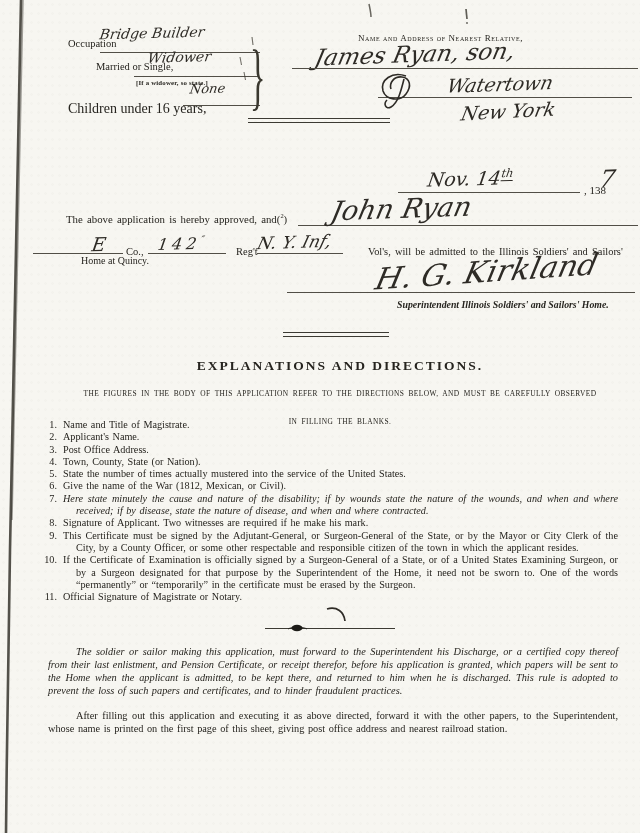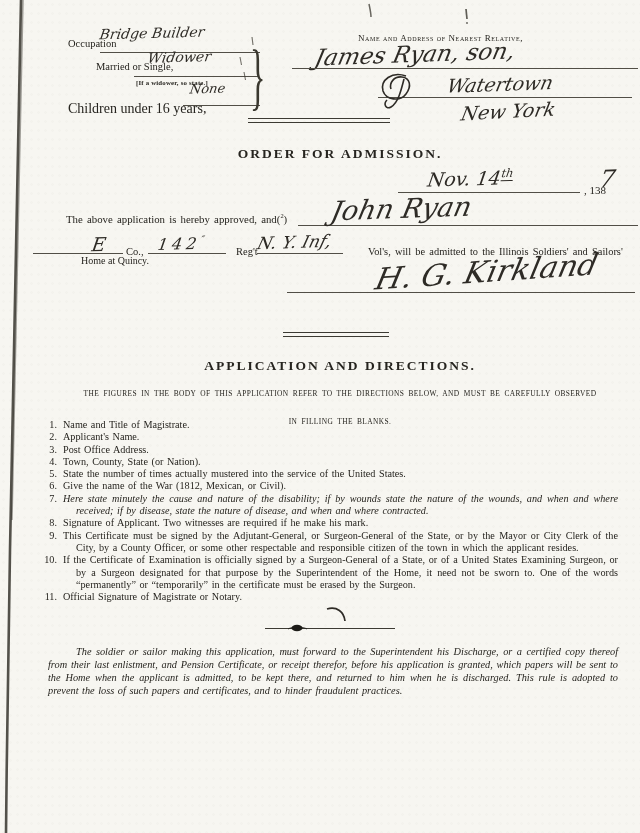--- a/index.html
+++ b/index.html
@@ -71,21 +71,20 @@
   <span class="abs" style="left:448px;top:73px;font-size:19px;">
     <span class="hw" style="transform:skewX(-14deg) rotate(-2deg);">Watertown</span>
   </span>
   <div class="rule" style="left:378px;top:97px;width:254px;"></div>
   <span class="abs" style="left:462px;top:100px;font-size:19px;">
     <span class="hw" style="transform:skewX(-14deg) rotate(-3deg);">New York</span>
   </span>
 
   <div class="double-rule" style="left:248px;top:118px;width:142px;"></div>
 
-  <div class="abs printed heading" style="left:40px;top:146px;width:600px;font-size:13.5px;">ORDER FOR ADMISSION.</div>
 
   <div class="rule" style="left:398px;top:192px;width:182px;"></div>
   <span class="abs" style="left:428px;top:167px;font-size:19px;">
     <span class="hw"><span>Nov. 14</span><sup class="sup-underline">th</sup></span>
   </span>
   <span class="abs printed" style="left:584px;top:184px;font-size:11px;">, 138</span>
   <span class="abs" style="left:600px;top:165px;font-size:24px;">
     <span class="hw">7</span>
   </span>
 
@@ -109,24 +108,25 @@
   <span class="abs" style="left:258px;top:232px;font-size:17px;">
     <span class="hw" style="transform:skewX(-16deg) rotate(-2deg);">N. Y. Inf,</span>
   </span>
   <span class="abs printed" style="left:368px;top:246px;font-size:10.4px;word-spacing:1.6px;">Vol's, will be admitted to the Illinois Soldiers' and Sailors'</span>
   <span class="abs printed" style="left:65px;top:255px;font-size:10px;margin-left:16px;">Home at Quincy.</span>
 
   <div class="rule" style="left:287px;top:292px;width:348px;"></div>
   <span class="abs" style="left:378px;top:254px;font-size:30px;">
     <span class="hw" style="transform:skewX(-16deg) rotate(-4deg);">H. G. Kirkland</span>
   </span>
+  <span class="abs printed italic" style="left:397px;top:299px;font-size:9.8px;font-weight:bold;">Superintendent Illinois Soldiers' and Sailors' Home.</span>
 
   <div class="double-rule" style="left:283px;top:332px;width:106px;"></div>
 
-  <div class="abs printed heading" style="left:40px;top:358px;width:600px;font-size:13.5px;">APPLICATION AND DIRECTIONS.</div>
+  <div class="abs printed heading" style="left:40px;top:358px;width:600px;font-size:13.5px;">EXPLANATIONS AND DIRECTIONS.</div>
   <div class="abs printed" style="left:40px;top:389px;width:600px;text-align:center;font-size:7.4px;letter-spacing:.4px;word-spacing:2px;">THE FIGURES IN THE BODY OF THIS APPLICATION REFER TO THE DIRECTIONS BELOW, AND MUST BE CAREFULLY OBSERVED</div>
   <div class="abs printed" style="left:40px;top:402px;width:600px;text-align:center;font-size:7.4px;letter-spacing:.4px;word-spacing:2px;margin-top:15px;">IN FILLING THE BLANKS.</div>
 
   <div class="dir-list">
     <div class="dir-item">
       <span class="num">1.</span>
       <span class="txt">Name and Title of Magistrate.</span>
     </div>
     <div class="dir-item">
       <span class="num">2.</span>
@@ -166,20 +166,21 @@
     </div>
     <div class="dir-item">
       <span class="num">11.</span>
       <span class="txt">Official Signature of Magistrate or Notary.</span>
     </div>
   </div>
 
   <div class="single-divider" style="left:265px;top:628px;width:130px;"></div>
 
   <div class="para italic" style="top:645px;">The soldier or sailor making this application, must forward to the Superintendent his Discharge, or a certified copy thereof from their last enlistment, and Pension Certificate, or receipt therefor, before his application is granted, which papers will be sent to the Home when the applicant is admitted, to be kept there, and returned to him when he is discharged.  This rule is adopted to prevent the loss of such papers and certificates, and to hinder fraudulent practices.</div>
+  <div class="para" style="top:709px;">After filling out this application and executing it as above directed, forward it with the other papers, to the Superintendent, whose name is printed on the first page of this sheet, giving post office address and nearest railroad station.</div>
 
   <svg class="deco" width="640" height="833" viewBox="0 0 640 833">
     <g>
       <path d="M21,0 C17,150 13,350 10,550 C8,650 7,740 6,833" stroke="#36342d" stroke-width="2.6" fill="none" opacity="0.85"></path>
       <path d="M23,0 C19,140 15.5,330 12,520" stroke="#36342d" stroke-width="1.5" fill="none" opacity="0.45"></path>
     </g>
     <g stroke="#2e2b26" fill="none" stroke-width="1.6">
       <path d="M406,76 C392,71 380,80 383,91 C386,100 400,102 406,94 C412,86 410,78 402,77 C394,76 389,83 391,89"></path>
       <path d="M404,79 C401,91 398,103 391,107 C386,110 383,104 387,100"></path>
     </g>

